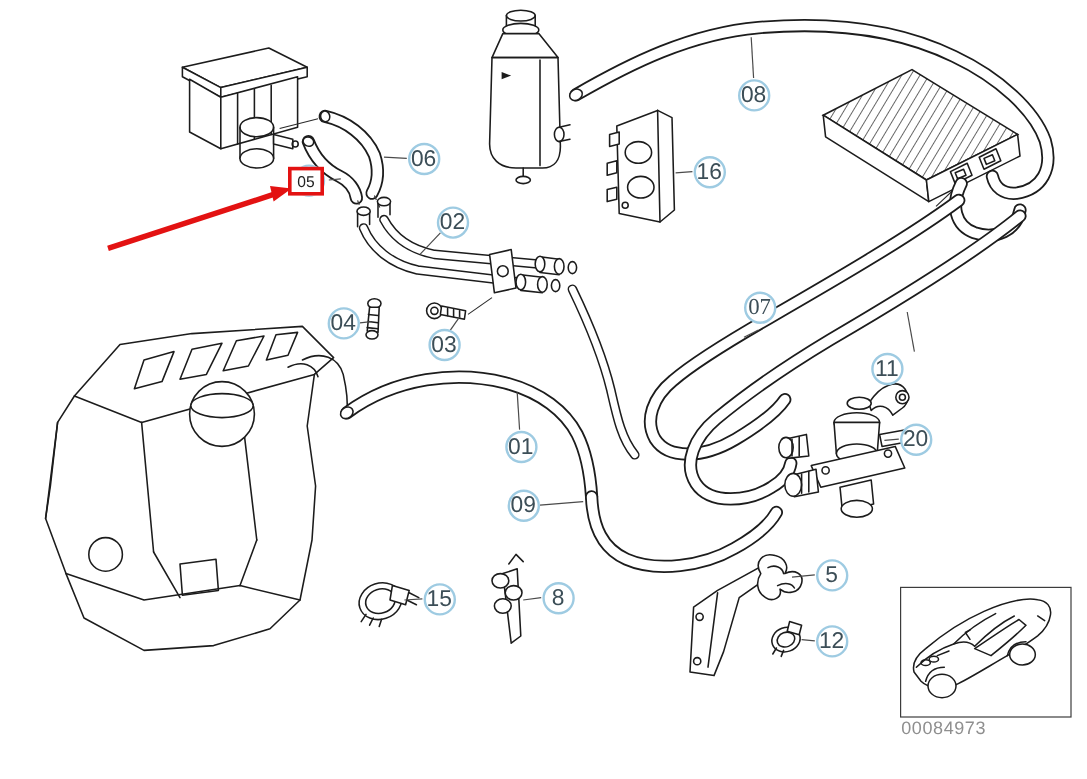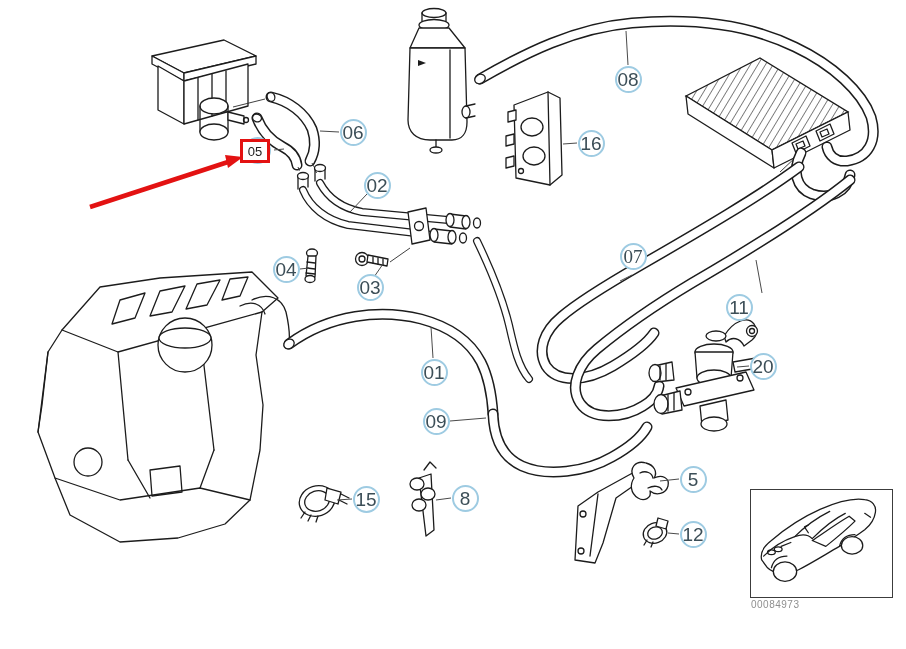--- a/index.html
+++ b/index.html
@@ -17,21 +17,21 @@
   .dash{stroke:#3a3a3a;stroke-width:1;fill:none;stroke-dasharray:4 3;}
   .callout{position:absolute;width:27px;height:27px;margin:-13.5px 0 12px -13.5px;box-sizing:border-box;
     border:2.5px solid var(--ring,#9ecbe2);border-radius:50%;background:#fff;display:flex;
     align-items:center;justify-content:center;font-size:19px;line-height:1;font-weight:400;
     color:var(--ctext,#3c4e57);z-index:4;cursor:pointer;}
   .callout-redbox{position:absolute;width:30px;height:24px;margin:-12px 0 0 -16px;box-sizing:border-box;
     background:#fff;border:3.5px solid var(--red,#e31212);display:flex;align-items:center;
     justify-content:center;font-size:13px;line-height:1;color:#222;z-index:6;cursor:pointer;}
   #car-box{position:absolute;left:750px;top:489px;width:141px;height:107px;border:1.5px solid #3c3c3c;
     background:#fff;z-index:3;}
-  #ref-code{position:absolute;left:751px;top:599px;font-size:10px;letter-spacing:0.5px;
+  #ref-code{position:absolute;left:751px;top:599px;font-size:15px;letter-spacing:0.5px;
     color:var(--ref,#8f8f8f);z-index:3;}
 </style>
 </head>
 <body>
 
 <div id="stage">
 
   <svg id="art" width="906" height="649" viewBox="0 0 906 649">
     <defs>
       <pattern id="hatch" width="6.5" height="6.5" patternUnits="userSpaceOnUse" patternTransform="rotate(31)">

